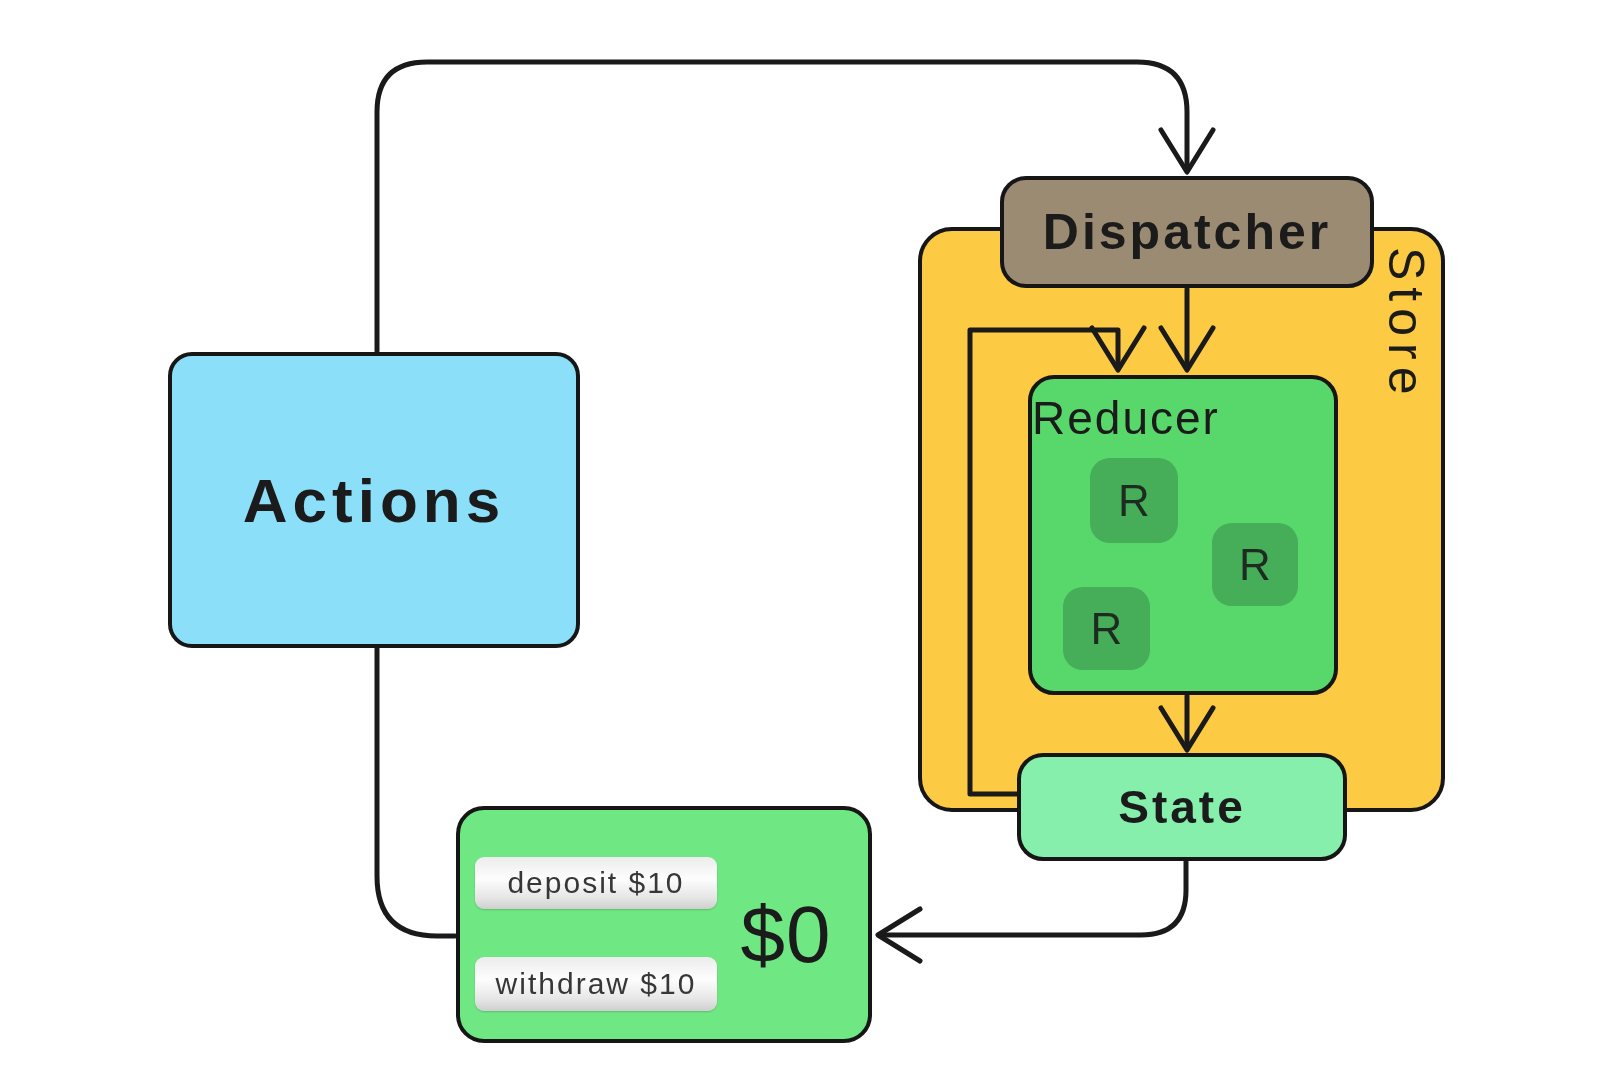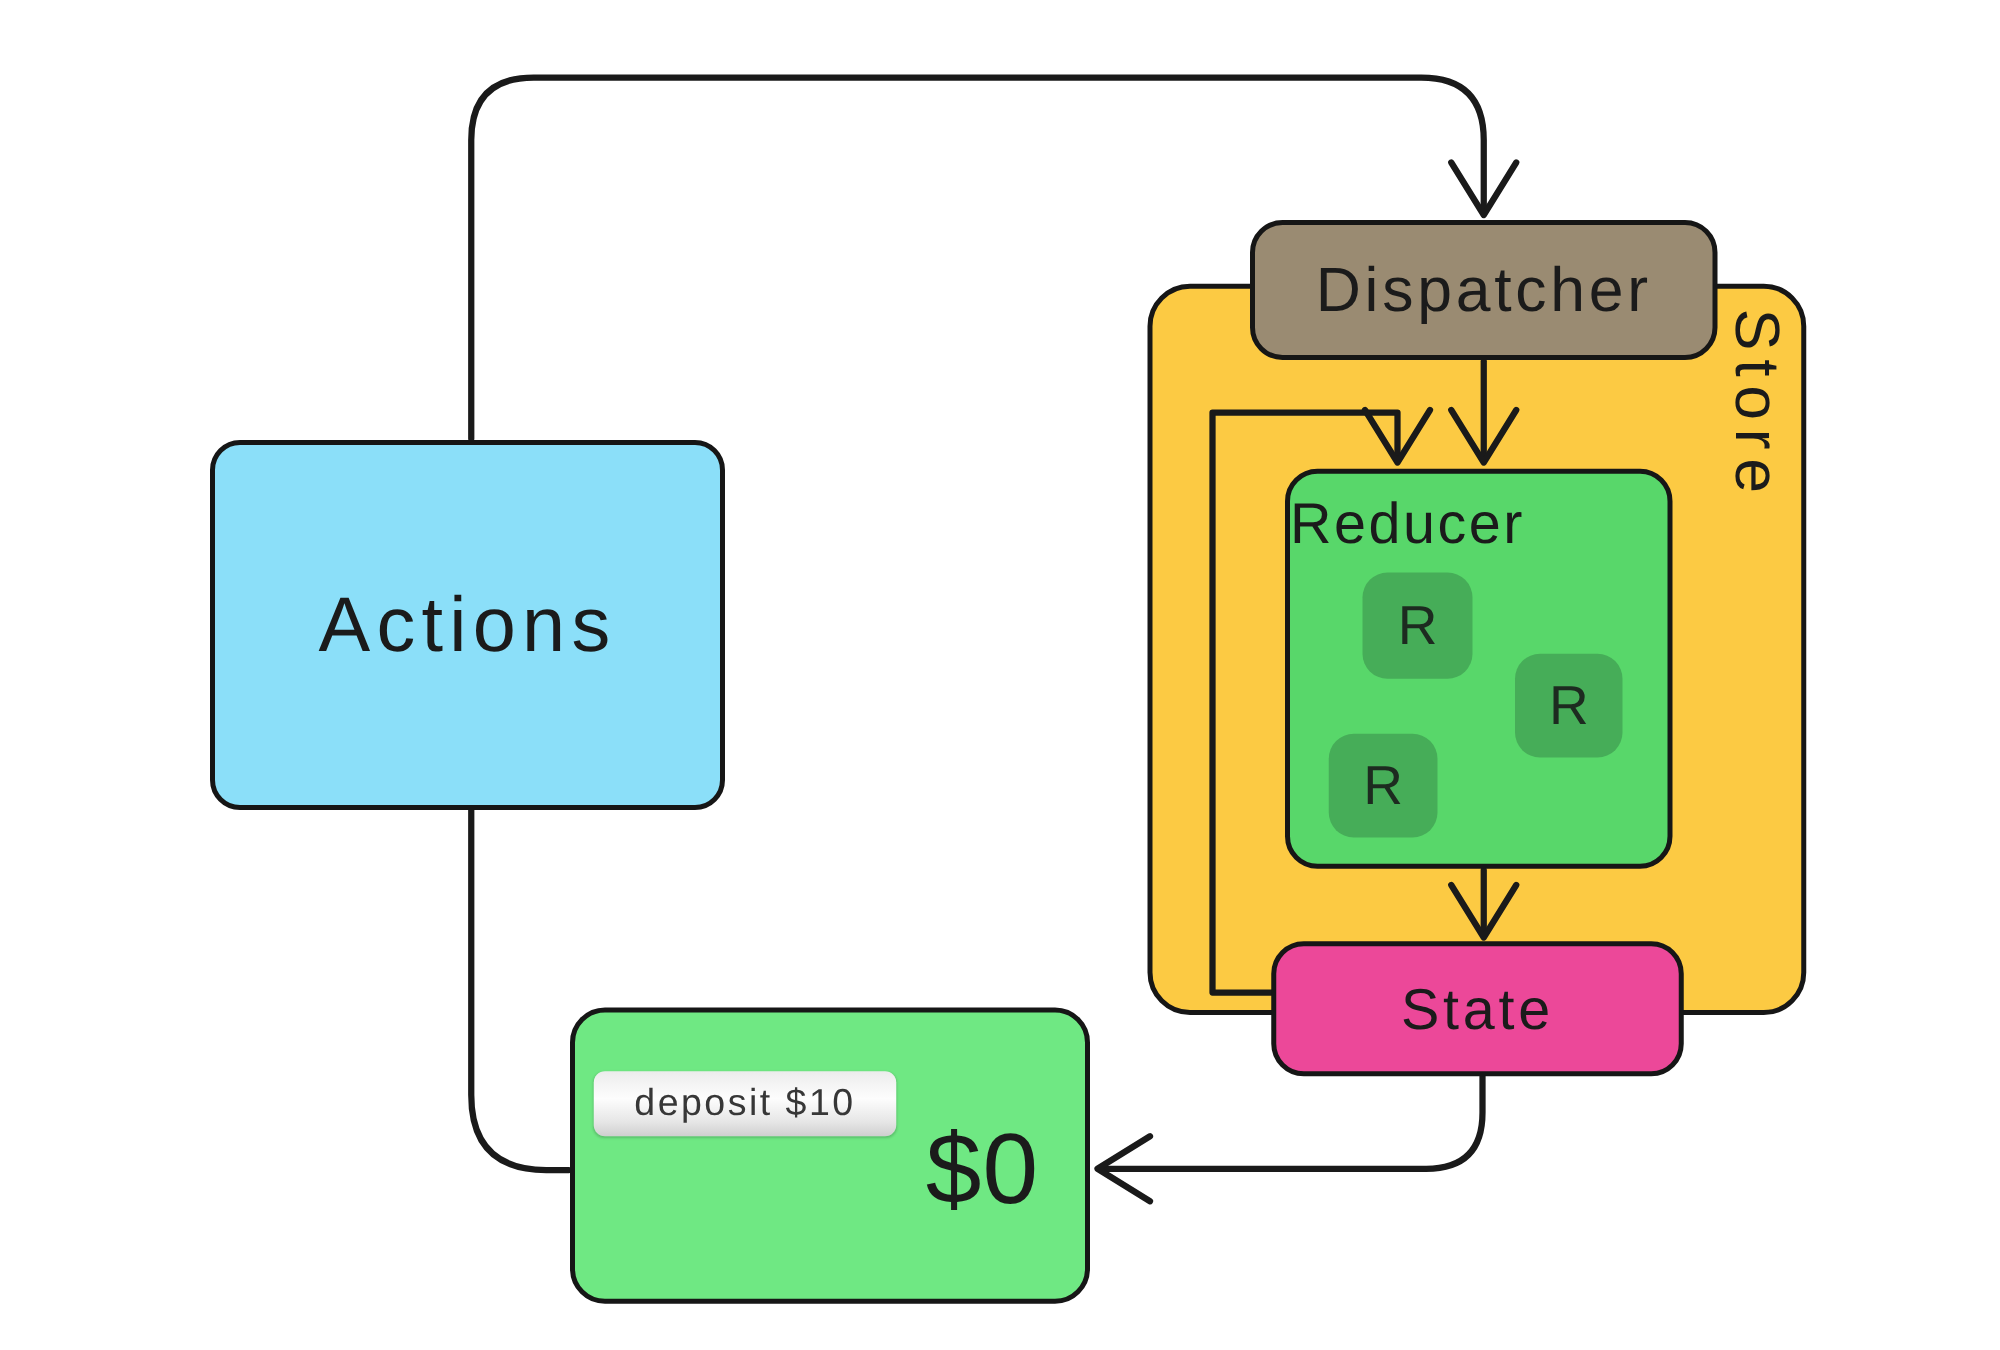--- a/index.html
+++ b/index.html
@@ -6,21 +6,21 @@
   .canvas{
     position:relative;width:1600px;height:1080px;background:#ffffff;overflow:hidden;
     font-family:"Liberation Sans", sans-serif;color:#1b1b1b;font-weight:300;
   }
   .arrows{position:absolute;left:0;top:0;width:1600px;height:1080px;z-index:2;}
   .arrows path{fill:none;stroke:#1a1a1a;stroke-width:5;stroke-linecap:round;stroke-linejoin:round;}
   .box{
     position:absolute;box-sizing:border-box;border:4px solid #161616;
     display:flex;align-items:center;justify-content:center;z-index:3;
   }
-  .node-label{font-weight:400;letter-spacing:3px;white-space:nowrap;}
+  .node-label{font-weight:700;letter-spacing:3px;white-space:nowrap;}
   
   .actions{left:168px;top:352px;width:412px;height:296px;border-radius:24px;background:#8bdff9;}
   .actions .node-label{font-size:62px;letter-spacing:5px;}
   
   .store{left:918px;top:227px;width:527px;height:585px;border-radius:34px;background:#fcca43;z-index:1;}
   .store-label{
     position:absolute;right:6px;top:16px;writing-mode:vertical-rl;
     font-size:50px;letter-spacing:7px;white-space:nowrap;
   }
   
@@ -30,21 +30,21 @@
   .reducer{left:1028px;top:375px;width:310px;height:320px;border-radius:26px;background:#58d76a;}
   .reducer-title{position:absolute;top:12px;left:0;width:100%;text-align:left;font-size:46px;letter-spacing:2px;}
   .r-slot{
     position:absolute;background:#46ad58;border-radius:20px;
     display:flex;align-items:center;justify-content:center;font-size:44px;color:#1d2b20;
   }
   .r1{left:58px;top:79px;width:88px;height:85px;}
   .r2{left:180px;top:144px;width:86px;height:83px;}
   .r3{left:31px;top:208px;width:87px;height:83px;}
   
-  .state{left:1017px;top:753px;width:330px;height:108px;border-radius:26px;background:#ec4899;}
+  .state{left:1017px;top:753px;width:330px;height:108px;border-radius:26px;background:#86efac;}
   .state .node-label{font-size:46px;}
   
   .view{left:456px;top:806px;width:416px;height:237px;border-radius:28px;background:#6fe883;}
   .btn{
     position:absolute;left:15px;width:242px;height:52px;border-radius:9px;border:none;
     background:linear-gradient(180deg,#ececec 0%,#fdfdfd 42%,#e6e6e6 78%,#cfcfcf 100%);
     box-shadow:0 1px 2px rgba(0,0,0,0.18);
     display:flex;align-items:center;justify-content:center;
     font-family:"Liberation Sans", sans-serif;font-weight:300;
     font-size:30px;letter-spacing:2px;color:#373737;cursor:pointer;
@@ -94,16 +94,17 @@
     <div class="r-slot r2">R</div>
     <div class="r-slot r3">R</div>
   </div>
 
   <div class="box state">
     <span class="node-label">State</span>
   </div>
 
   <div class="box view">
     <button class="btn btn-deposit">deposit $10</button>
+    <button class="btn btn-withdraw">withdraw $10</button>
     <div class="balance">$0</div>
   </div>
 
 </div>
 
 </body></html>

